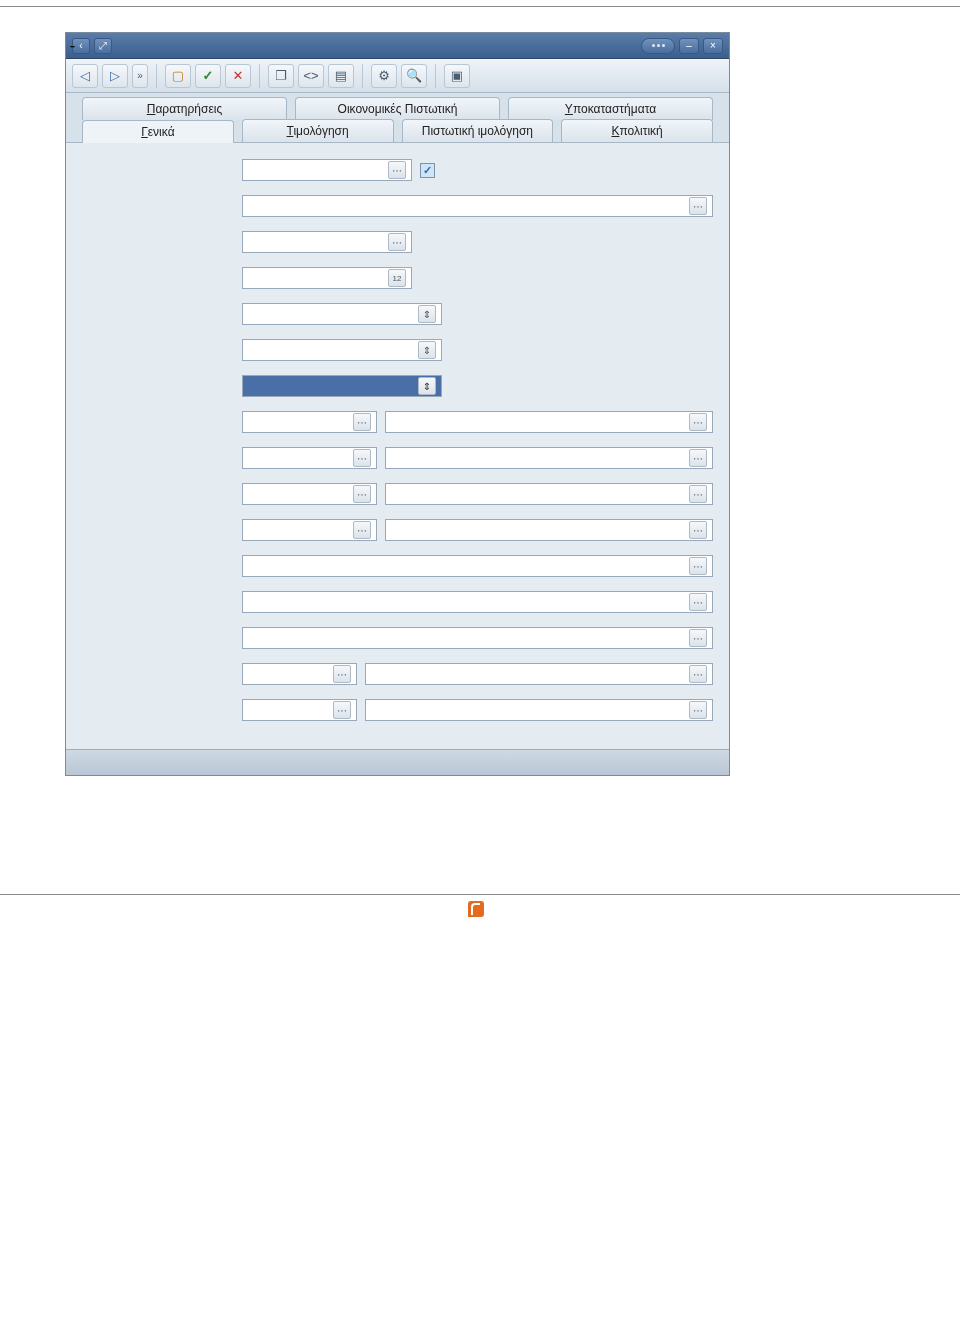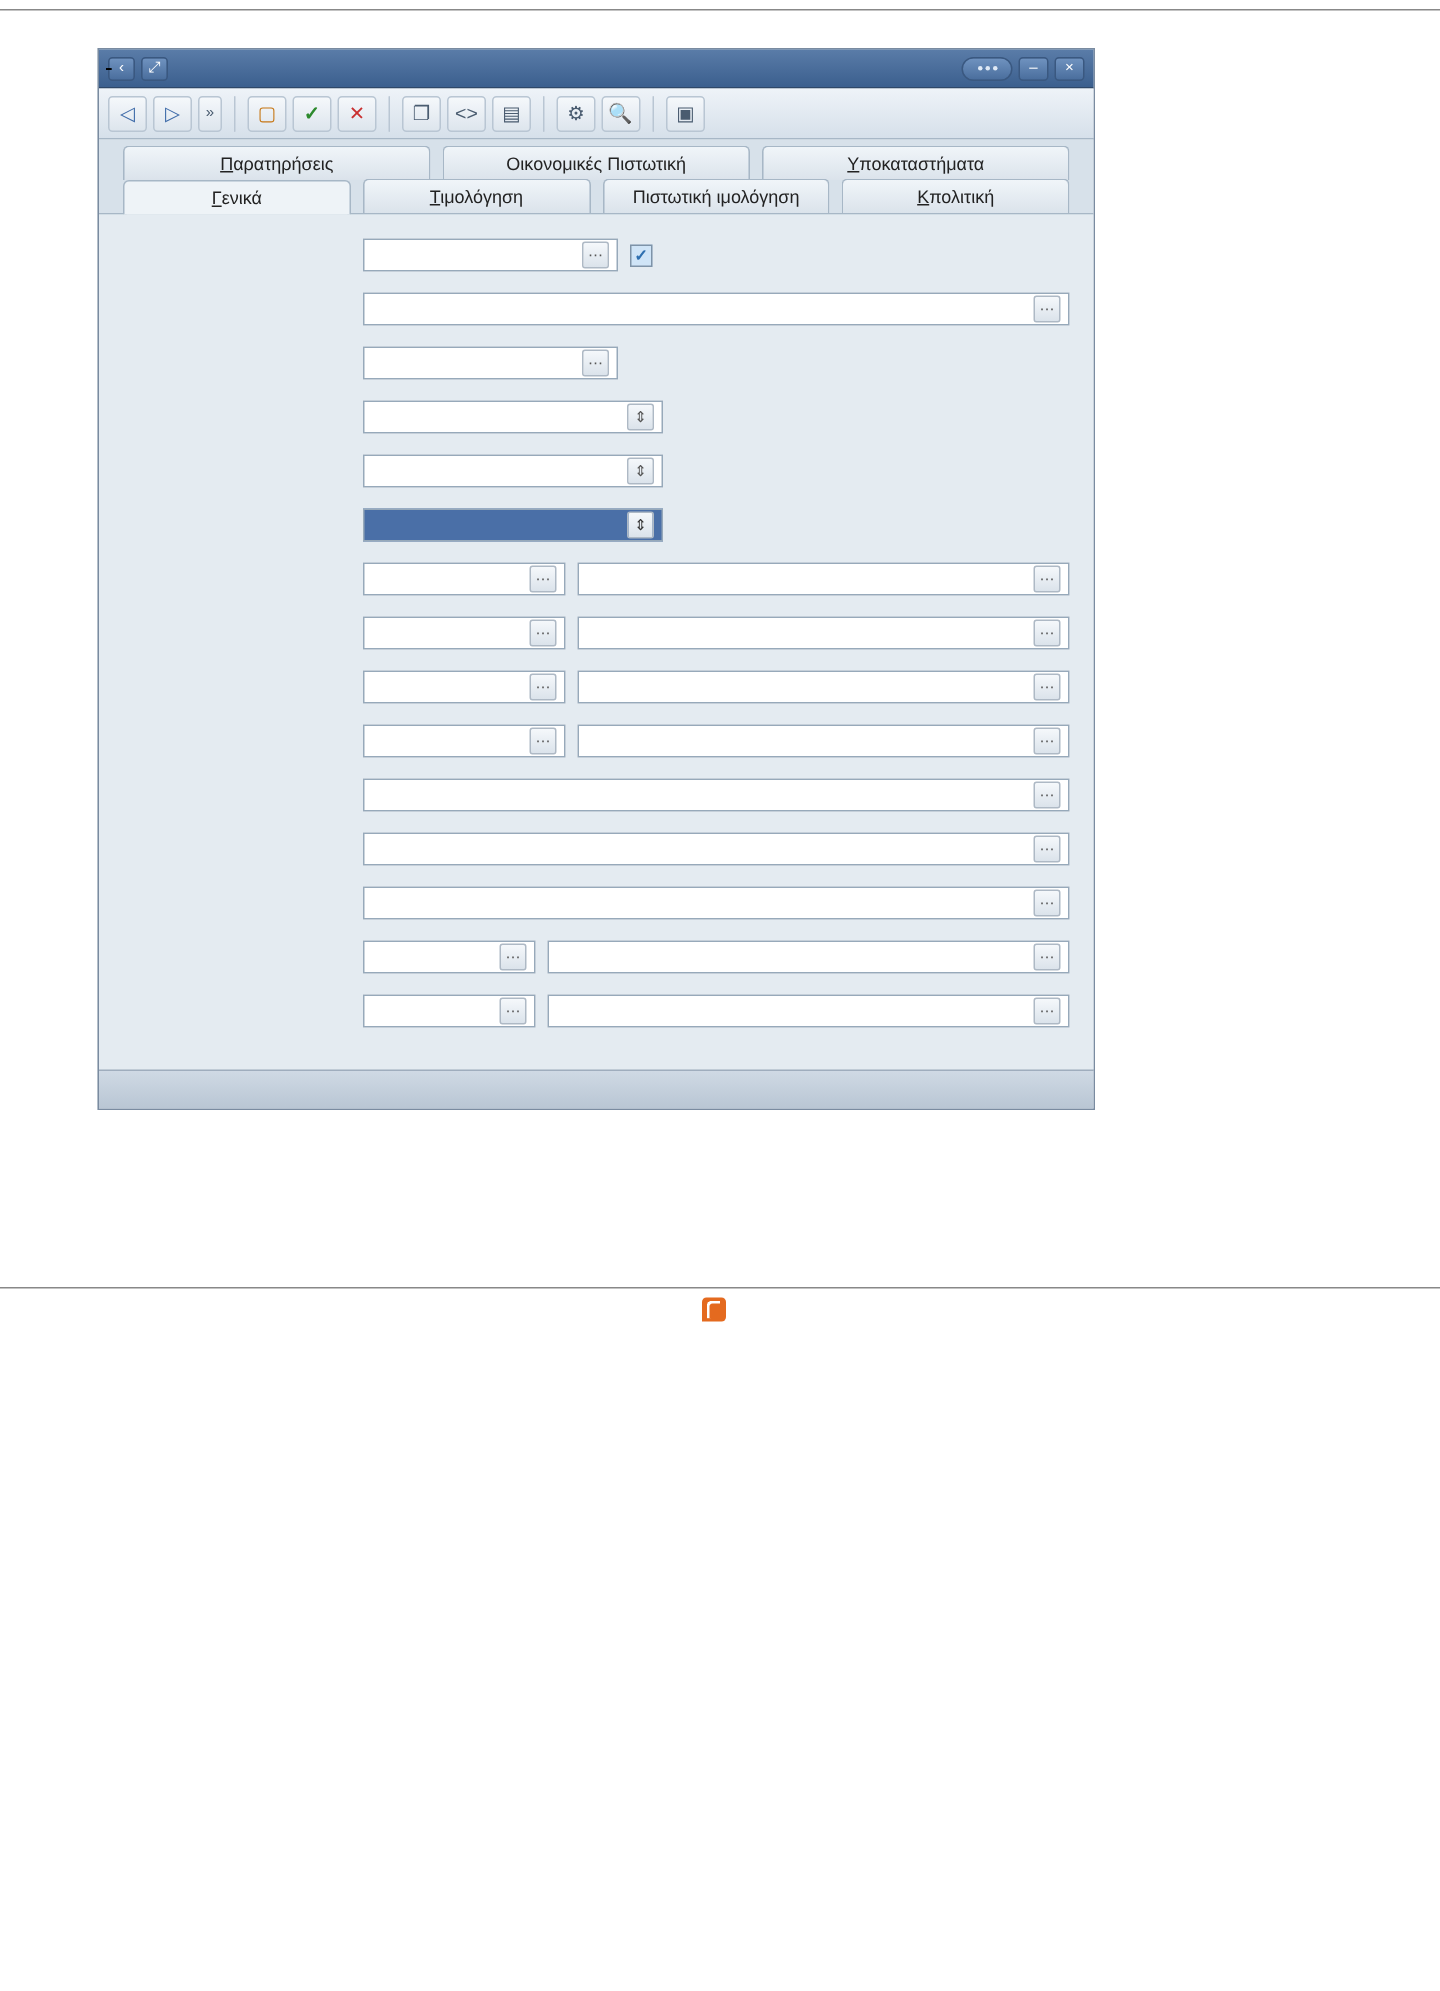--- a/index.html
+++ b/index.html
@@ -345,20 +345,29 @@
       <div class="form-row">
         <label></label>
         <div class="fld-group">
           <div class="fld" style="width:170px">
             <span class="txt"></span>
             <span class="btn">⋯</span>
           </div>
         </div>
       </div>
 
+      <div class="form-row">
+        <label></label>
+        <div class="fld-group">
+          <div class="fld" style="width:170px">
+            <span class="txt"></span>
+            <span class="btn" style="font-size:8px">12</span>
+          </div>
+        </div>
+      </div>
 
       <div class="form-row">
         <label></label>
         <div class="fld-group">
           <div class="fld" style="width:200px">
             <span class="txt"></span>
             <span class="btn">⇕</span>
           </div>
         </div>
       </div>

